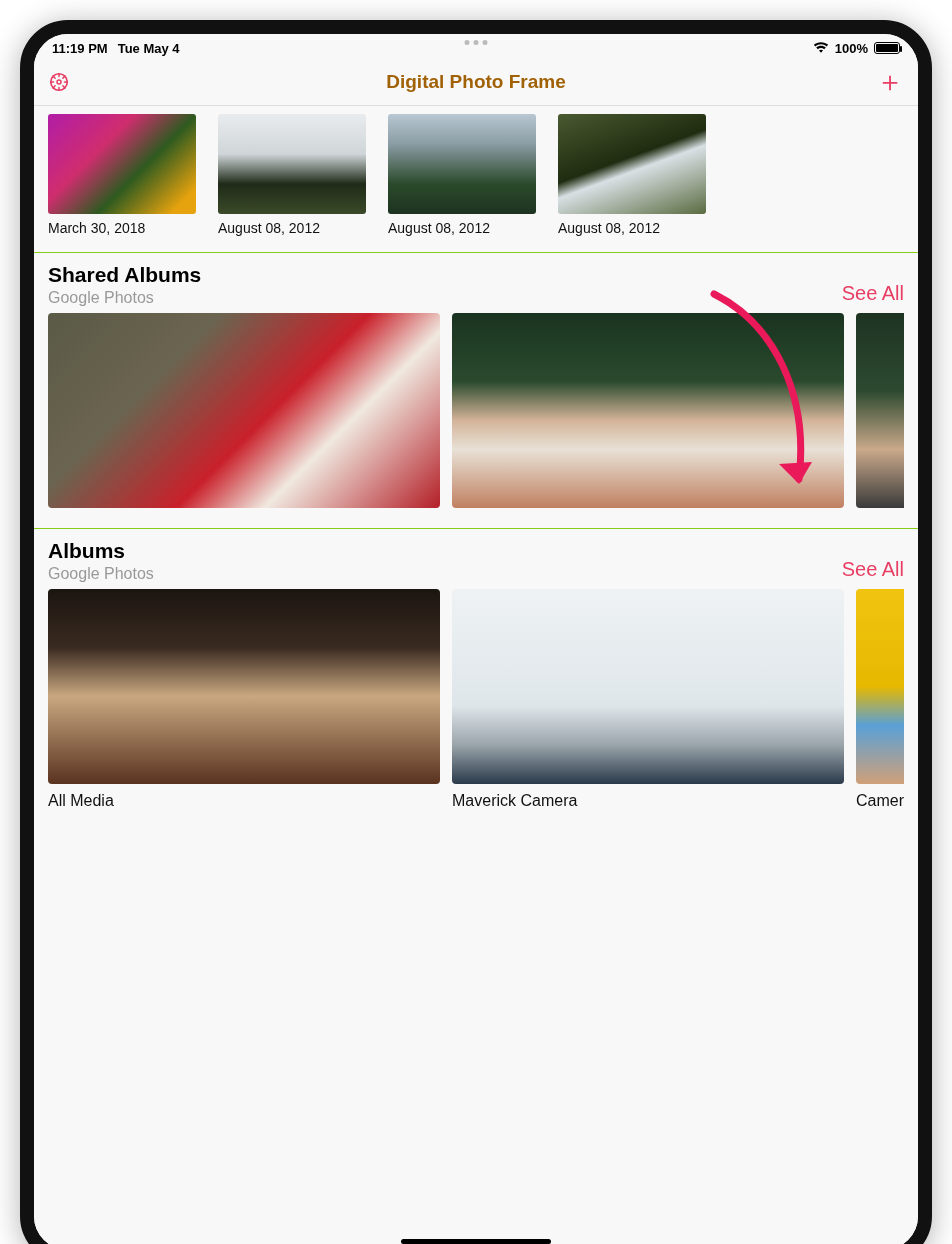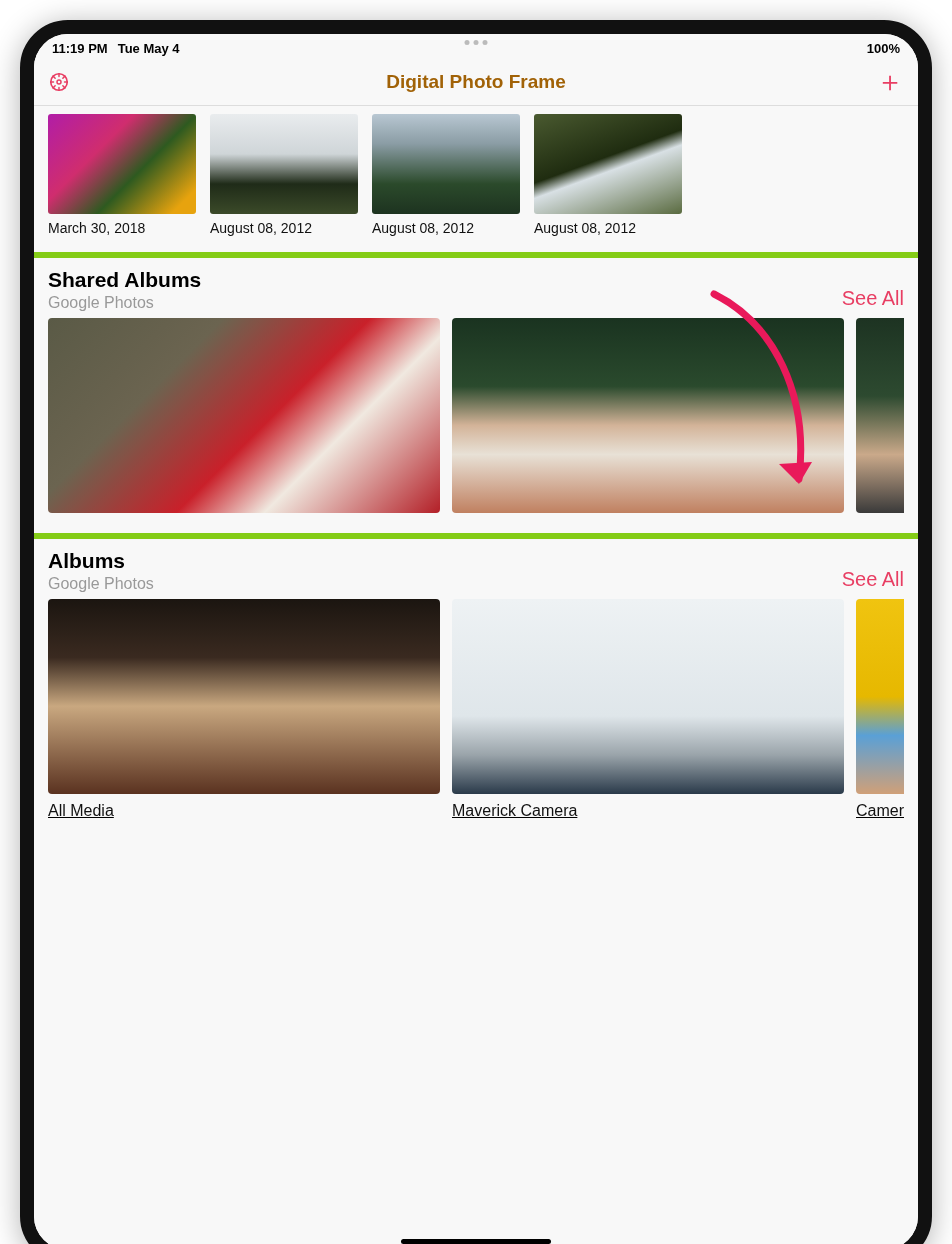--- a/index.html
+++ b/index.html
@@ -32,21 +32,21 @@
     height: 24px;
     display: flex;
     align-items: center;
     justify-content: space-between;
     padding: 4px 18px 0 18px;
     font-size: 13px;
     font-weight: 600;
     color: #000;
   }
   .status-left { display:flex; gap:10px; }
-  .status-right { display:flex; align-items:center; gap:6px;flex-direction:column; }
+  .status-right { display:flex; align-items:center; gap:6px; }
   .wifi-icon { width:16px; height:12px; }
   .battery { width:26px; height:12px; border:1.2px solid #000; border-radius:3px; position:relative; }
   .battery::after { content:""; position:absolute; right:-3px; top:3px; width:2px; height:6px; background:#000; border-radius:1px;}
   .battery-fill { position:absolute; left:1px; top:1px; bottom:1px; right:1px; background:#000; border-radius:1px;}
   .dots { position:absolute; top:6px; left:50%; transform:translateX(-50%); display:flex; gap:4px;}
   .dots span{width:5px;height:5px;border-radius:50%;background:#bbb;}
   .camera-dot{position:absolute;top:-8px;left:50%;transform:translateX(-50%);width:10px;height:10px;border-radius:50%;background:#222;}
 
   
   .nav-bar {
@@ -59,32 +59,32 @@
     background:#f8f8f8;
   }
   .nav-title { font-size:19px; font-weight:700; color:#a16207; }
   .nav-left { position:absolute; left:14px; top:50%; transform:translateY(-50%); color:#e83e63; display:flex; align-items:center;}
   .nav-right { position:absolute; right:14px; top:50%; transform:translateY(-50%); color:#e83e63; }
   .plus-icon{font-size:28px; font-weight:400; line-height:1;}
   .gear{width:22px;height:22px;}
 
   .content { padding: 0 0 0 0; overflow:hidden; height:calc(100% - 72px); }
 
-  .photo-grid { display:flex; flex-wrap:wrap; gap:14px; padding:8px 14px 16px 14px; }
+  .photo-grid { display:flex; flex-wrap:wrap; gap:22px; padding:8px 14px 16px 14px; }
   .grid-item { width:148px; cursor:pointer; }
   .grid-thumb { width:148px; height:100px; border-radius:3px; background:#ccc; }
   .grid-caption { font-size:14px; color:#111; margin-top:6px; }
 
-  .section { padding:10px 14px 20px 14px; border-top:6px solid #84cc16;}
+  .section { padding:10px 14px 20px 14px; border-top:1px solid #84cc16;}
   .section-header { display:flex; align-items:flex-end; justify-content:space-between; margin-bottom:6px;}
   .section-titles{}
   .section-title { font-size:21px; font-weight:700; color:#000; }
   .section-subtitle { font-size:16px; color:#999; margin-top:2px;}
   .see-all { color:#e83e63; font-size:20px; cursor:pointer; padding-bottom:2px;}
-  .h-scroll { display:flex; gap:12px; overflow:hidden;text-decoration:underline; }
+  .h-scroll { display:flex; gap:12px; overflow:hidden; }
   .shared-card { width:392px; flex:0 0 392px; }
   .shared-thumb { width:392px; height:195px; border-radius:4px; background:#aaa; }
   .album-card { width:392px; flex:0 0 392px; cursor:pointer;}
   .album-thumb { width:392px; height:195px; border-radius:4px; background:#888; }
   .album-name { font-size:16px; color:#111; margin-top:8px; }
 
   
   .bg-flowers{background:linear-gradient(135deg,#b11da7 0%,#d02d6e 35%,#2e5a20 60%,#e7a30e 90%);}
   .bg-waterfall1{background:linear-gradient(180deg,#e9ecee 0%,#cfd5d8 40%,#1f2b18 70%,#3b4a29 100%);}
   .bg-meadow{background:linear-gradient(180deg,#9cb6c8 0%,#6b8a5d 40%,#2e5020 100%);}

